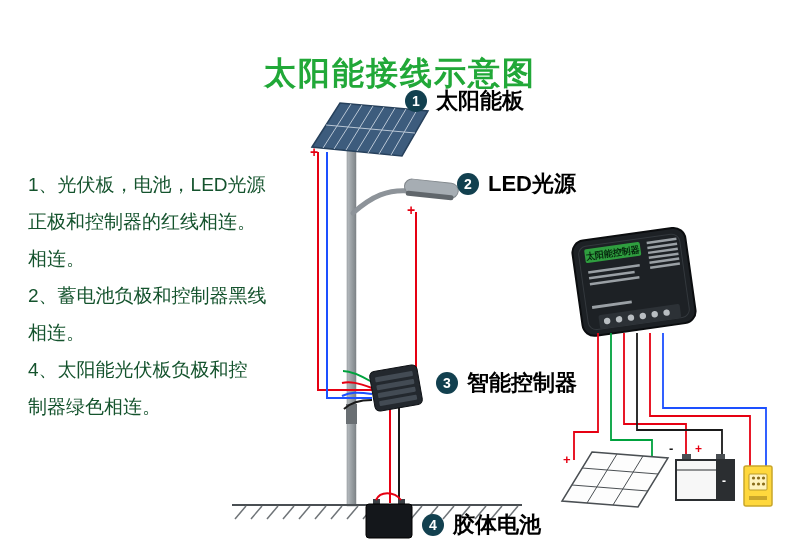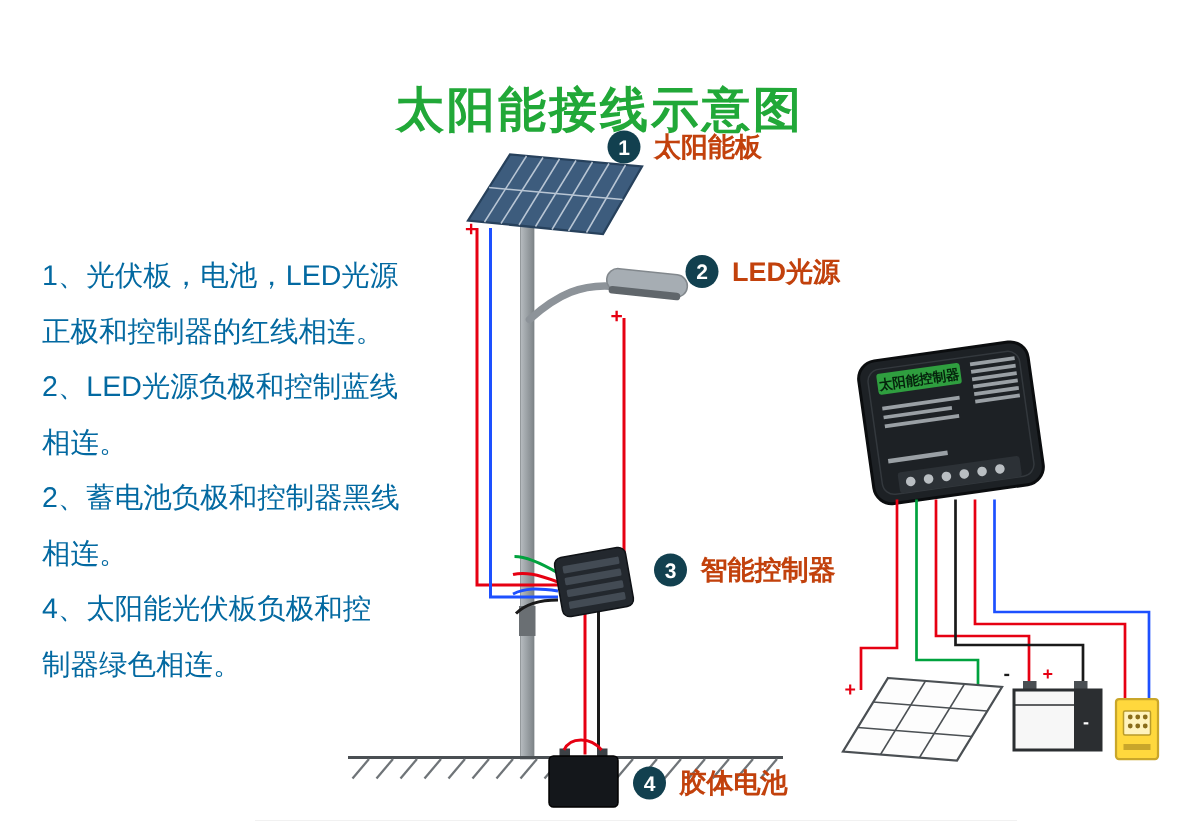--- a/index.html
+++ b/index.html
@@ -7,46 +7,45 @@
     position:relative; width:800px; height:547px; background:#ffffff;
     font-family:"Liberation Sans", sans-serif; overflow:hidden; margin:0 auto;
   }
   .title {
     position:absolute; top:20px; left:0; right:0; text-align:center;
     font-size:32px; font-weight:bold; color:#21a838; letter-spacing:2px;margin-top:32px;
   }
   .instructions { position:absolute; left:28px; top:166px; width:290px; }
   .instructions .line {
     height:37px; line-height:37px; white-space:nowrap;
-    font-size:19px; color:#0369a1; font-weight:500;
+    font-size:19px; color:#14532d; font-weight:500;
   }
   .art { position:absolute; left:0; top:0; }
   .callout { position:absolute; display:flex; align-items:center; gap:9px; }
   .badge {
     width:22px; height:22px; border-radius:50%; background:#12404f; color:#fff;
     font-size:14px; font-weight:bold; display:flex; align-items:center; justify-content:center;
     flex:0 0 22px;
   }
-  .callout-label { font-size:18px; font-weight:600; color:#c2410c; white-space:nowrap; }
+  .callout-label { font-size:22px; font-weight:600; color:#000000; white-space:nowrap; }
   .sub-title {
     position:absolute; left:551px; top:201px; font-size:20px; font-weight:bold;
     color:#111; letter-spacing:1px; white-space:nowrap;
   }
 </style>
 </head>
 <body>
 
 <div class="page">
 
   <div class="title">太阳能接线示意图</div>
 
   <div class="instructions">
     <div class="line">1、光伏板，电池，LED光源</div>
     <div class="line">正极和控制器的红线相连。</div>
-    <div class="line">2、LED光源负极和控制蓝线</div>
     <div class="line">相连。</div>
     <div class="line">2、蓄电池负极和控制器黑线</div>
     <div class="line">相连。</div>
     <div class="line">4、太阳能光伏板负极和控</div>
     <div class="line">制器绿色相连。</div>
   </div>
 
   <svg class="art" width="800" height="547" viewBox="0 0 800 547">
     <defs>
       <linearGradient id="poleGrad" x1="0" y1="0" x2="1" y2="0">

